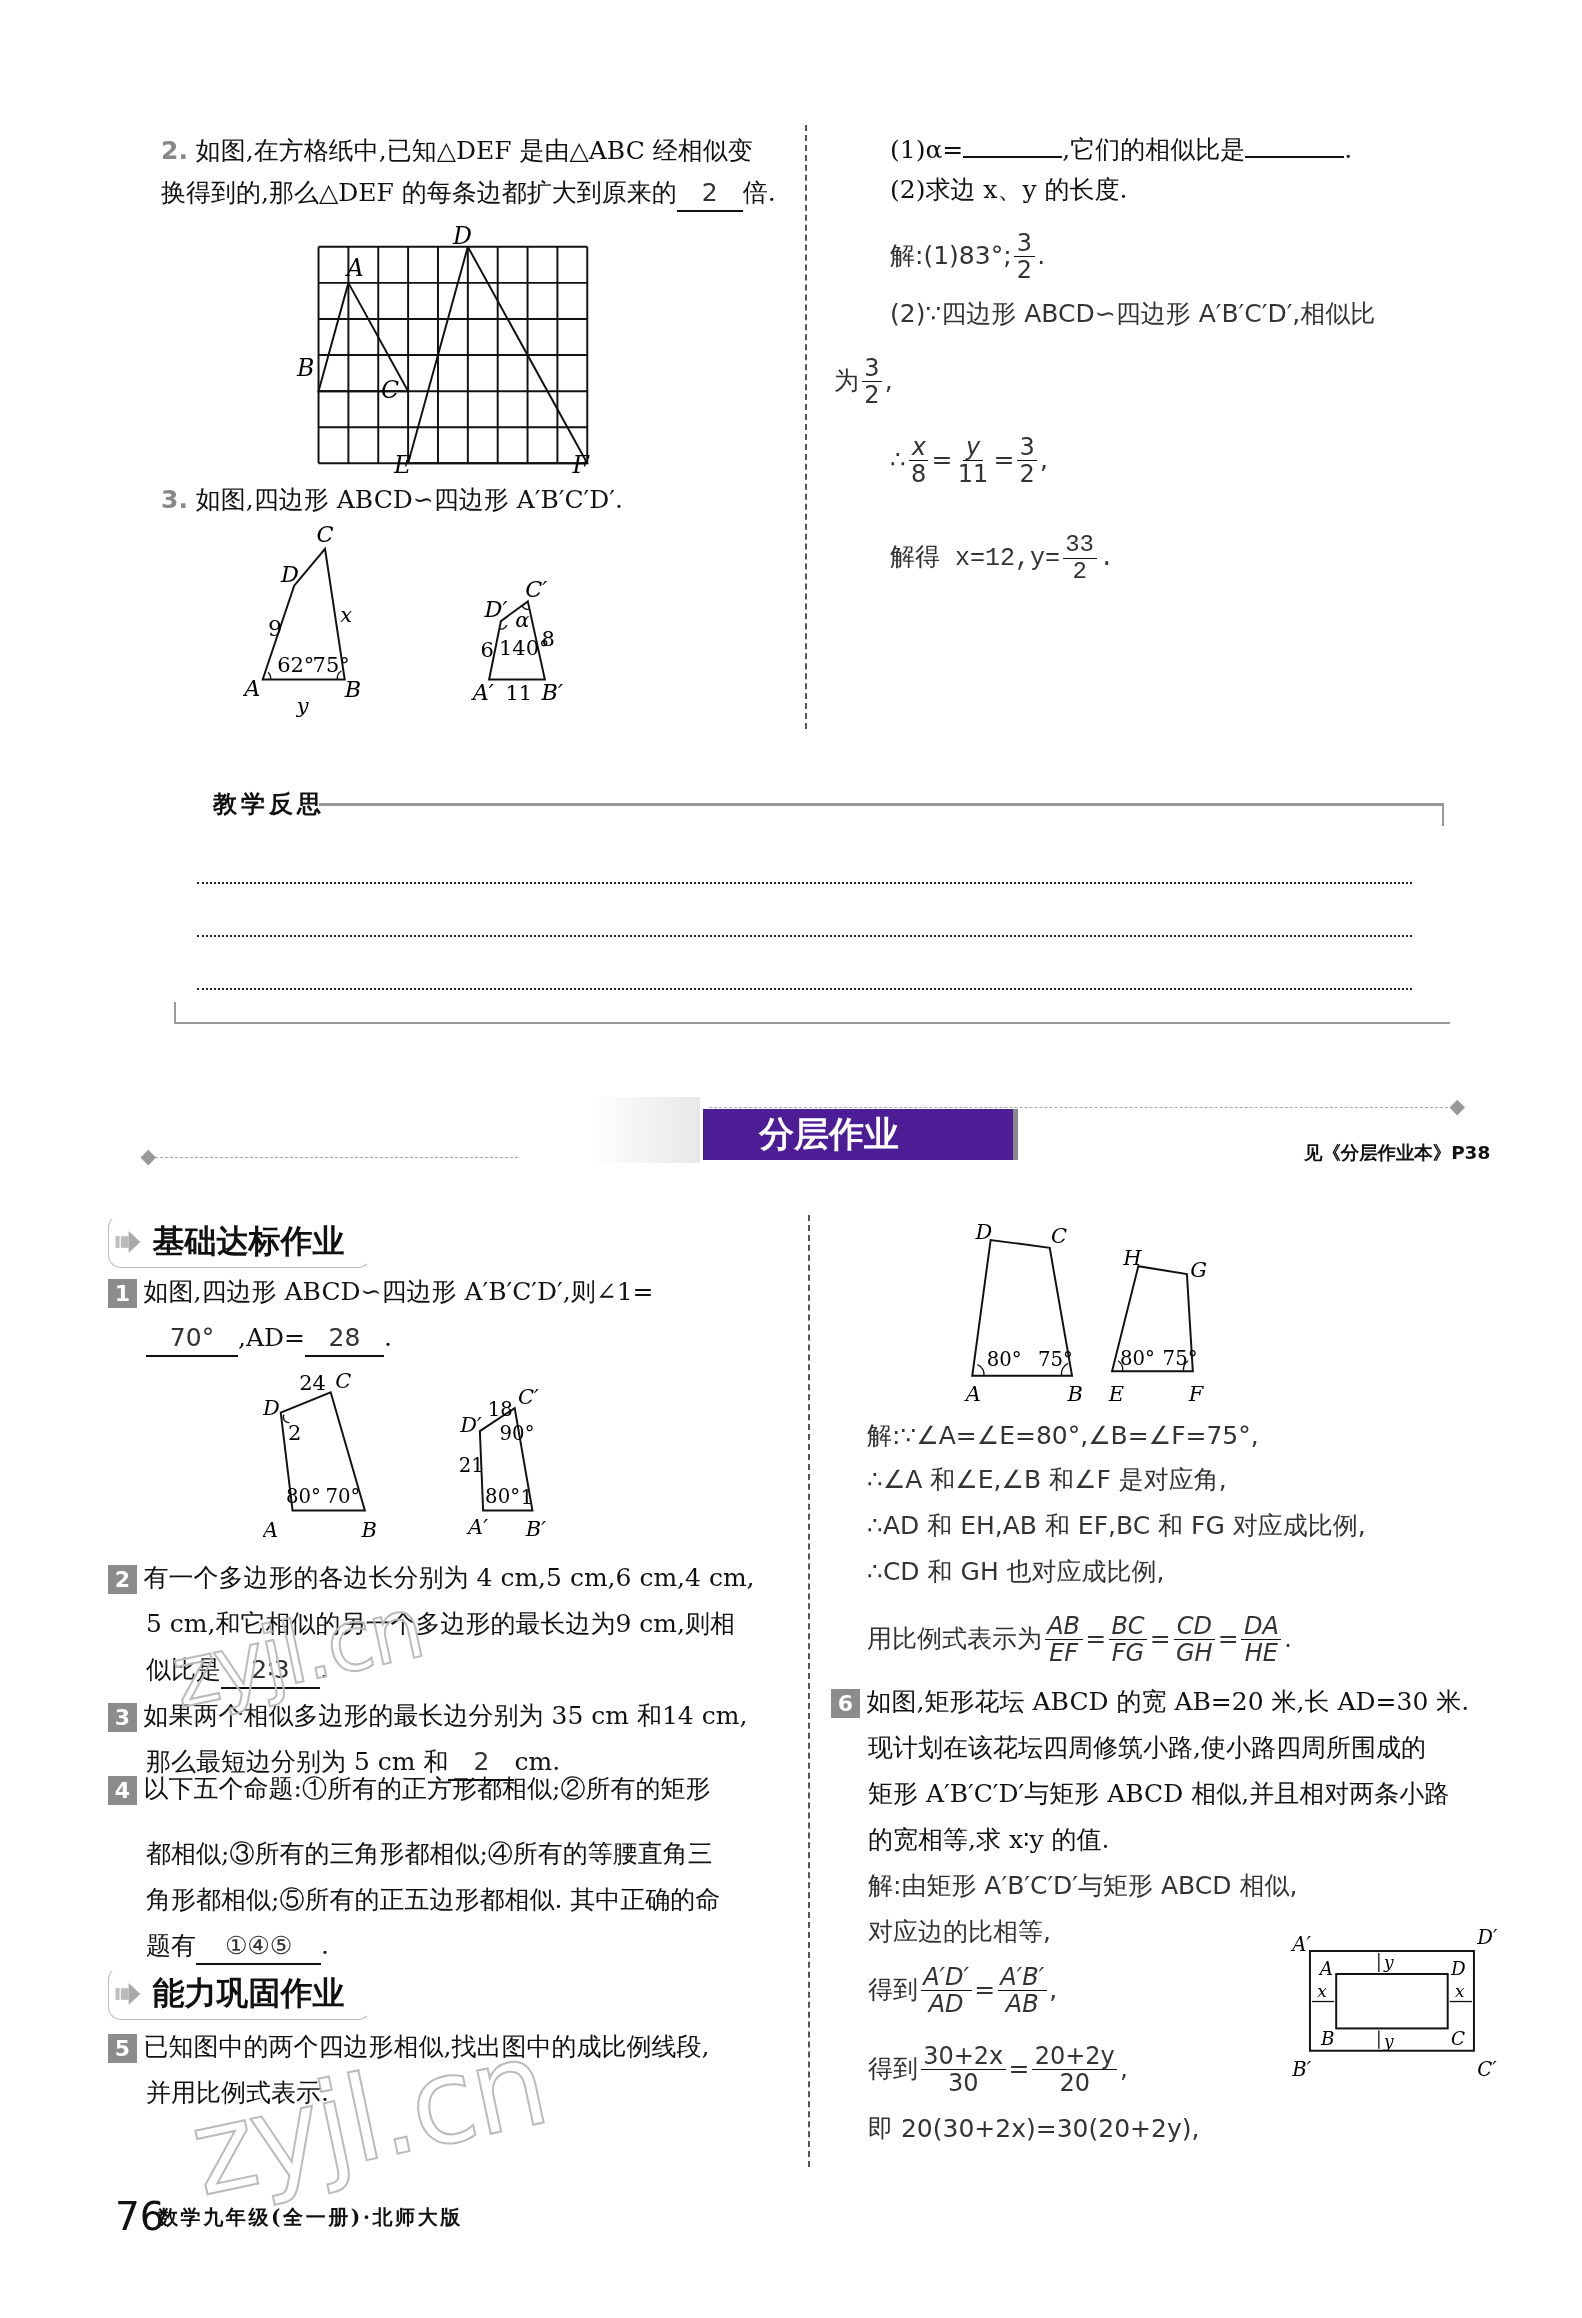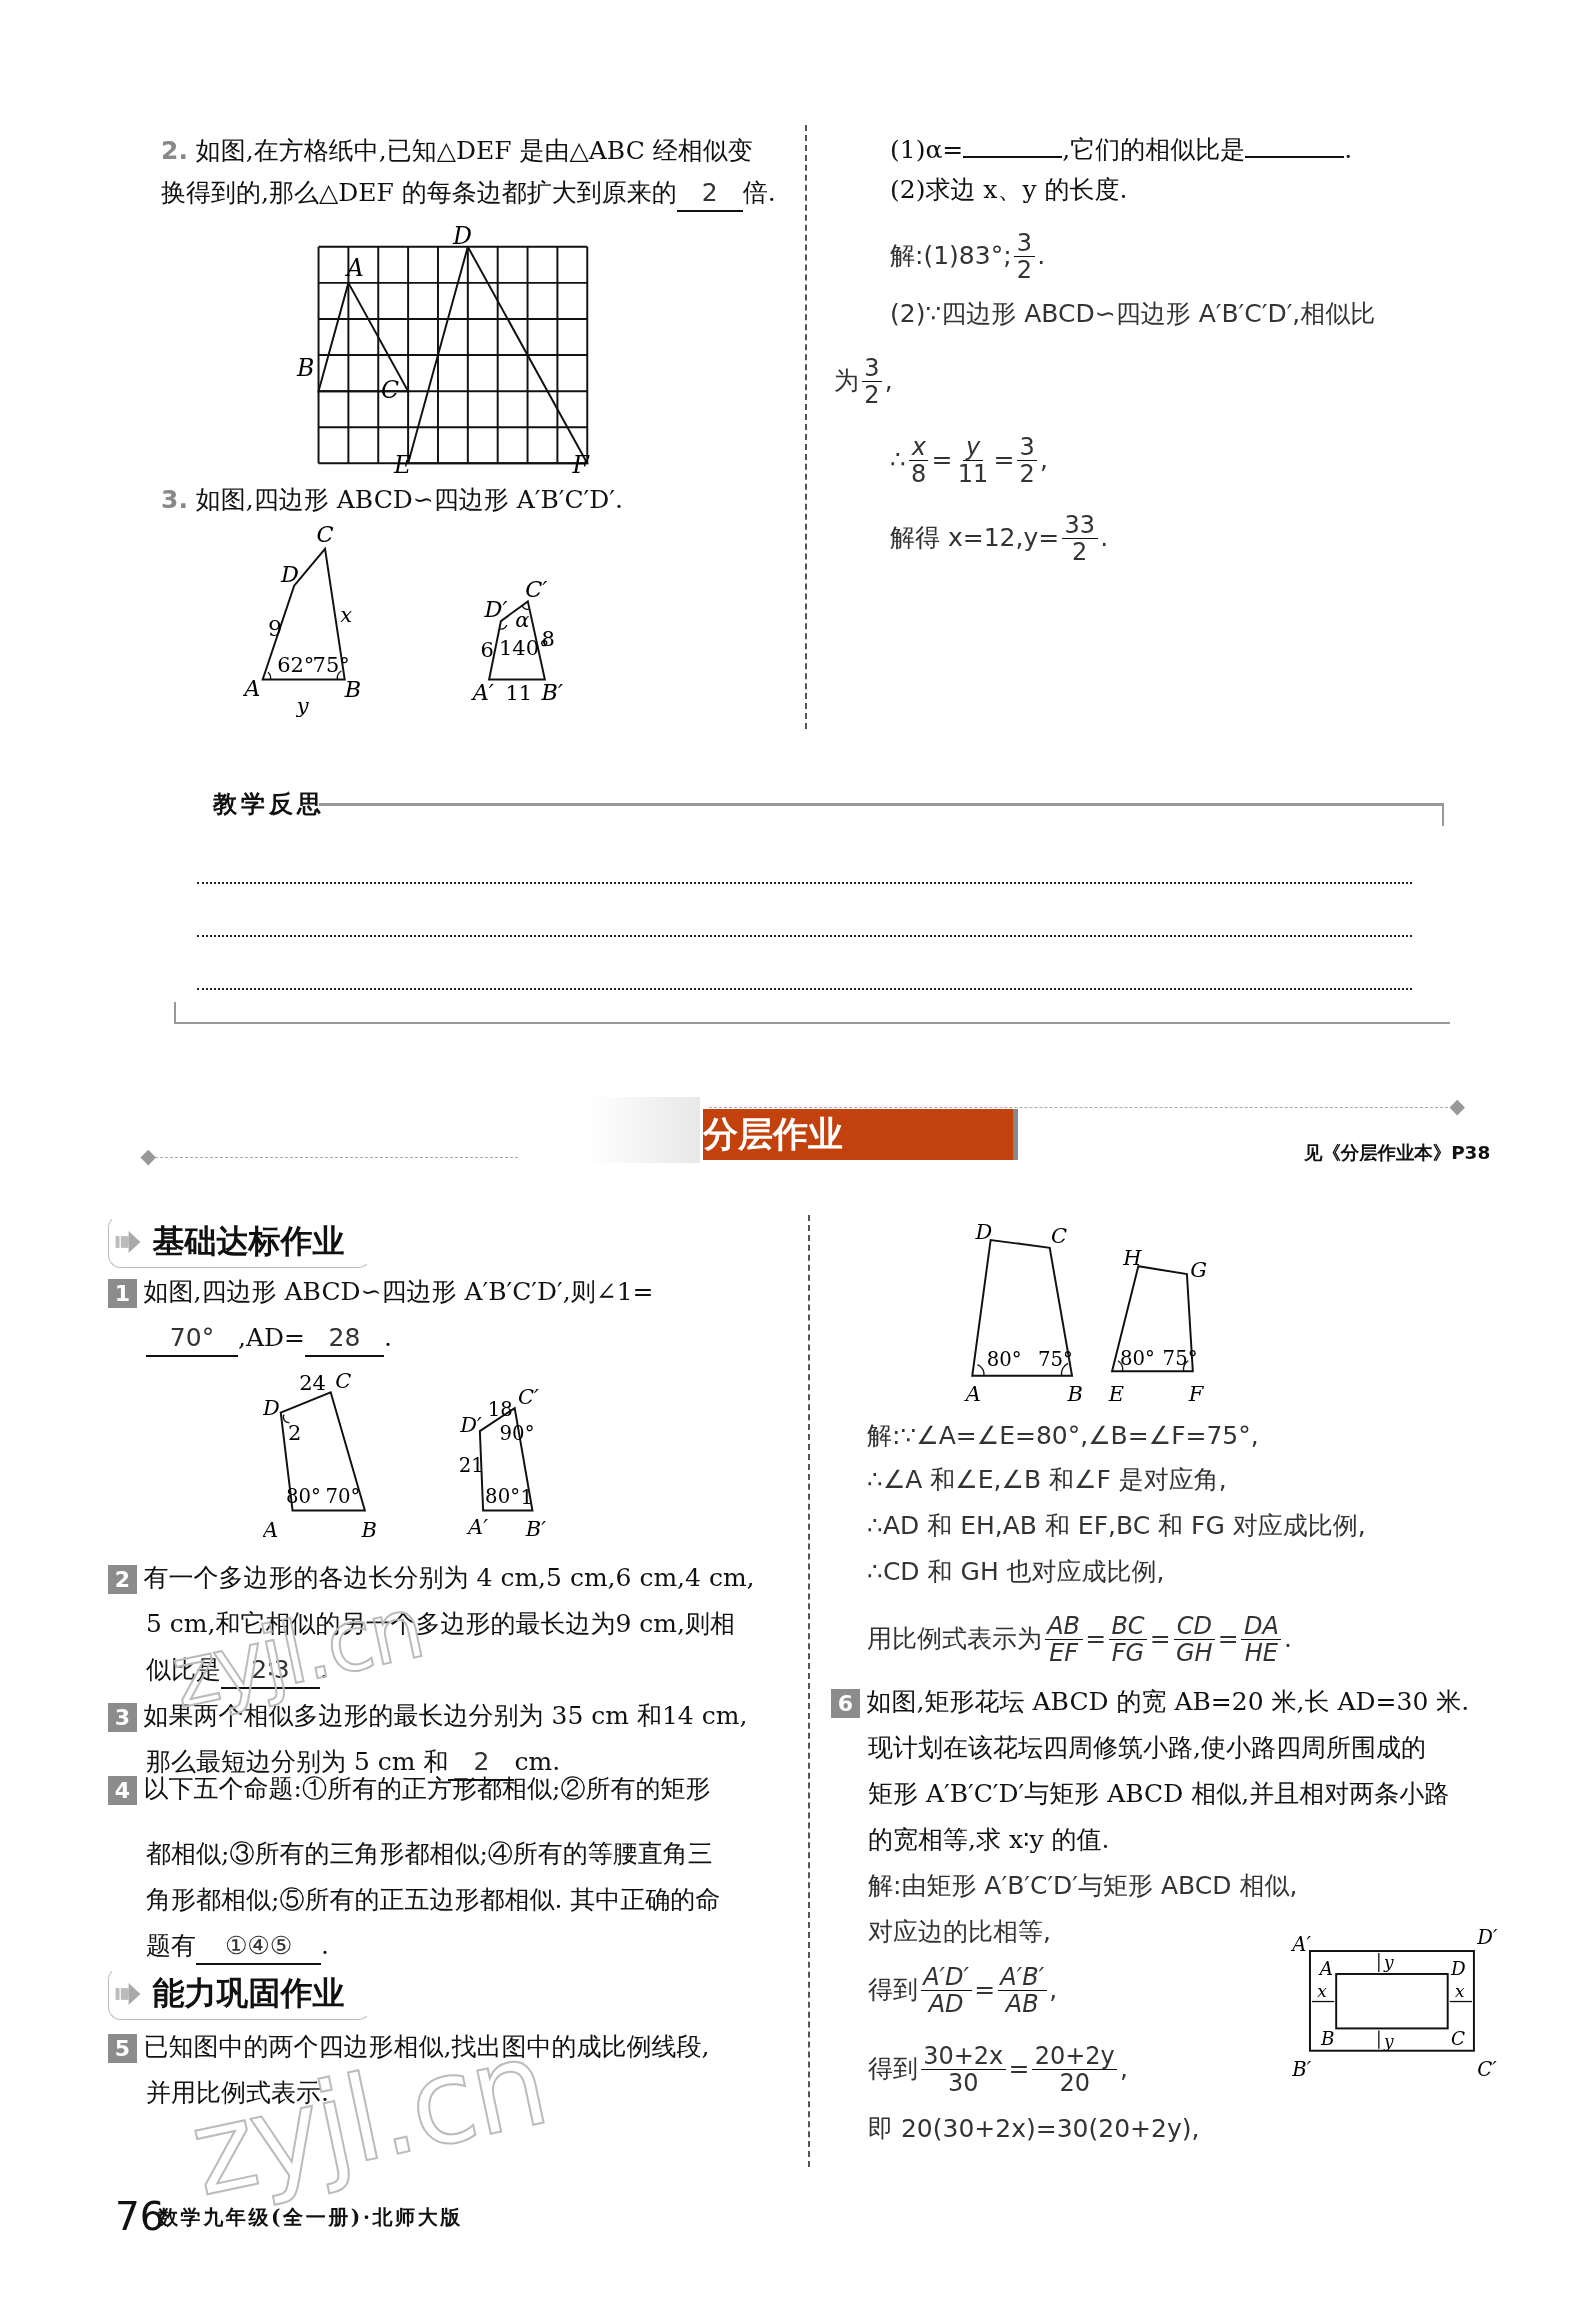--- a/index.html
+++ b/index.html
@@ -129,40 +129,40 @@
       <span class="num it">x</span>
       <span class="den">8</span>
     </span>=<span class="frac">
       <span class="num it">y</span>
       <span class="den">11</span>
     </span>=<span class="frac">
       <span class="num">3</span>
       <span class="den">2</span>
     </span><span>,</span>
 </div>
-<div class="abs txt ans" style="left:890px;top:512px;">
+<div class="abs txt ans" style="left:890px;top:532px;font-family:Liberation Mono, monospace;">
   <span>解得 x=12,y=</span><span class="frac">
       <span class="num">33</span>
       <span class="den">2</span>
     </span><span>.</span>
 </div>
 
 <div class="abs sans" style="left:181px;top:788px;font-size:24px;font-weight:bold;letter-spacing:4px;margin-left:32px;">教学反思</div>
 <div class="abs" style="left:319px;top:803px;width:1123px;height:20px;border-top:3.3px solid #999;border-right:2px solid #999;"></div>
 <div class="dotline" style="left:197px;top:882px;width:1215px;"></div>
 <div class="dotline" style="left:197px;top:935px;width:1215px;"></div>
 <div class="dotline" style="left:197px;top:988px;width:1215px;"></div>
 <div class="abs" style="left:174px;top:1002px;width:1274px;height:20px;border-bottom:2.6px solid #999;border-left:2px solid #999;"></div>
 
 <div class="abs" style="left:150px;top:1157px;width:368px;border-top:1.3px dashed #aaa;"></div>
 <div class="abs" style="left:143px;top:1152px;width:10.5px;height:10.5px;background:#999;transform:rotate(45deg);"></div>
 <div class="abs" style="left:709px;top:1107px;width:749px;border-top:1.3px dashed #aaa;"></div>
 <div class="abs" style="left:1452px;top:1102px;width:10.5px;height:10.5px;background:#999;transform:rotate(45deg);"></div>
 <div class="abs" style="left:588px;top:1097px;width:112px;height:66px;background:linear-gradient(90deg,#fff,#e8e8e8);"></div>
-<div class="abs sans" style="left:703px;top:1109px;width:315px;height:51px;background:#c2410c;color:#fff;font-size:35px;font-weight:bold;line-height:51px;box-sizing:border-box;border-right:5.3px solid #888;">分层作业</div>
+<div class="abs sans" style="left:703px;top:1109px;width:315px;height:51px;background:#4c1d95;color:#fff;font-size:35px;font-weight:bold;line-height:51px;padding-left:56px;box-sizing:border-box;border-right:5.3px solid #888;">分层作业</div>
 <div class="abs sans" style="left:1304px;top:1140px;font-size:18.4px;font-weight:bold;">见《分层作业本》P38</div>
 
 <div class="sect-head" style="left:108px;top:1215px;width:263px;">
   <div class="frame"></div>
   <svg class="arrow" viewBox="0 0 46 46">
       <rect x="4" y="14" width="6" height="18" fill="#bbb"></rect>
       <rect x="12" y="14" width="12" height="18" fill="#bbb"></rect>
       <polygon points="24,6 42,23 24,40" fill="#aaa"></polygon>
     </svg>
   <span class="label">基础达标作业</span>

